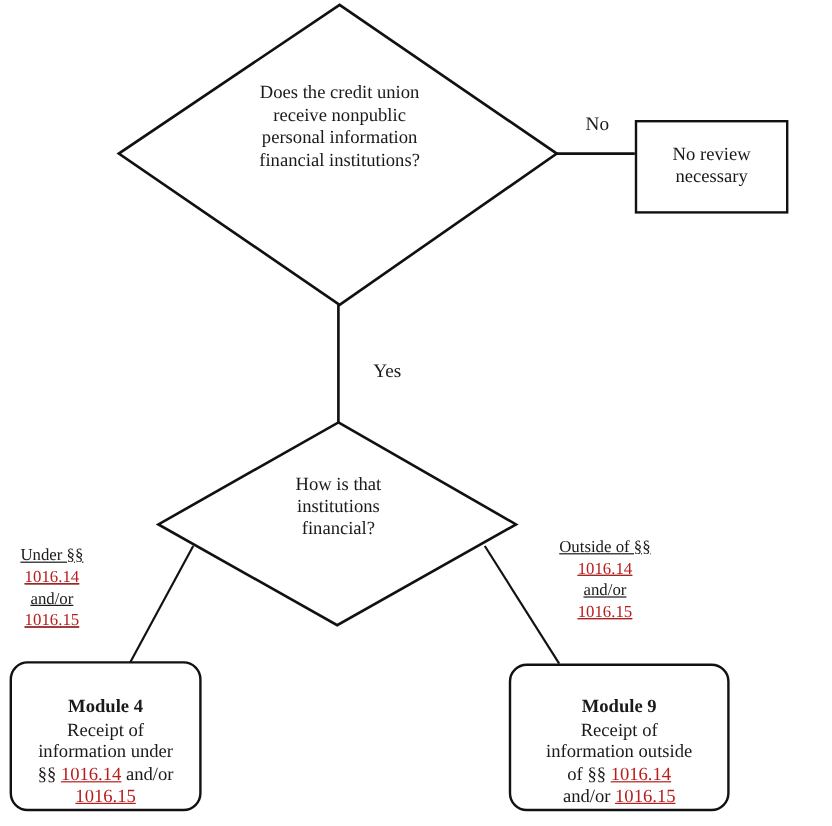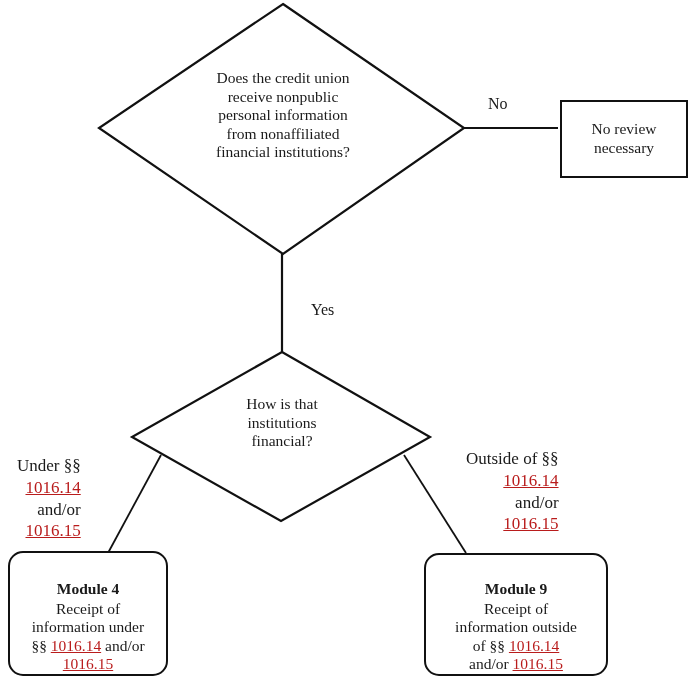--- a/index.html
+++ b/index.html
@@ -32,25 +32,26 @@
   }
   .edge-label {
     position: absolute;
     font-size: 16px;
     line-height: 1.2;
     color: #1a1a1a;
     white-space: nowrap;
   }
   .branch-label {
     position: absolute;
-    font-size: 17px;
+    font-size: 14px;
     line-height: 1.28;
     color: #1a1a1a;
-    text-align: right;
+    text-align: center;
     white-space: nowrap;
+    text-decoration: underline;
   }
   a.ref-link, .ref-link {
     color: #b91c1c;
     text-decoration: underline;
     cursor: pointer;
   }
   .box-rect {
     position: absolute;
     border: 2px solid #111111;
     background: #ffffff;
@@ -104,27 +105,26 @@
 
     <line x1="161" y1="455" x2="108" y2="553" stroke="#111111" stroke-width="1.8"></line>
 
     <line x1="404" y1="455" x2="466" y2="553" stroke="#111111" stroke-width="1.8"></line>
   </svg>
 
   <div class="diamond-label" style="left:170px; top:69px; width:226px;">
     <div>Does the credit union</div>
     <div>receive nonpublic</div>
     <div>personal information</div>
-    <div>from nonaffiliated</div>
     <div>financial institutions?</div>
   </div>
 
   <div class="edge-label" style="left:488px; top:94px;">No</div>
 
-  <div class="box-rect" style="left:560px; top:100px; width:128px; height:78px;">
+  <div class="box-rect" style="left:529px; top:100px; width:128px; height:78px;">
     <div class="box-inner">
       <div>No review</div>
       <div>necessary</div>
     </div>
   </div>
 
   <div class="edge-label" style="left:311px; top:300px;">Yes</div>
 
   <div class="diamond-label" style="left:209px; top:395px; width:146px;">
     <div>How is that</div>

